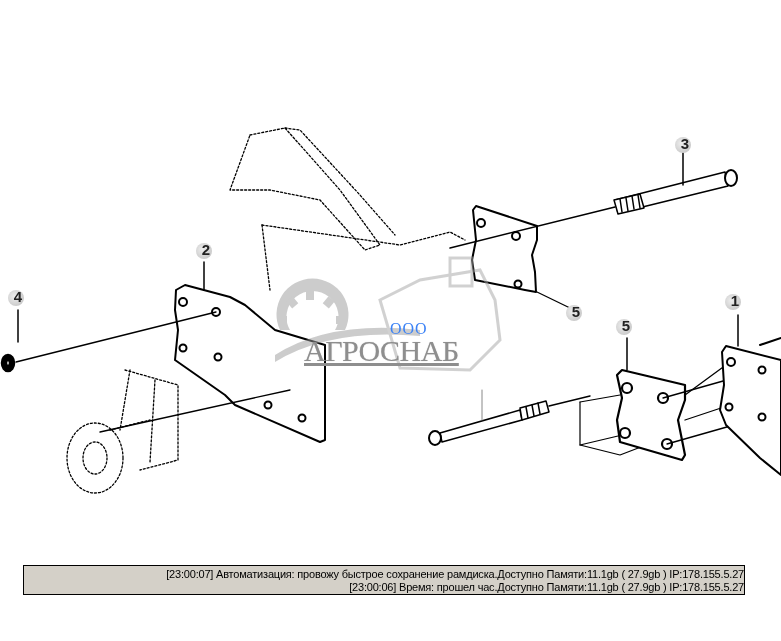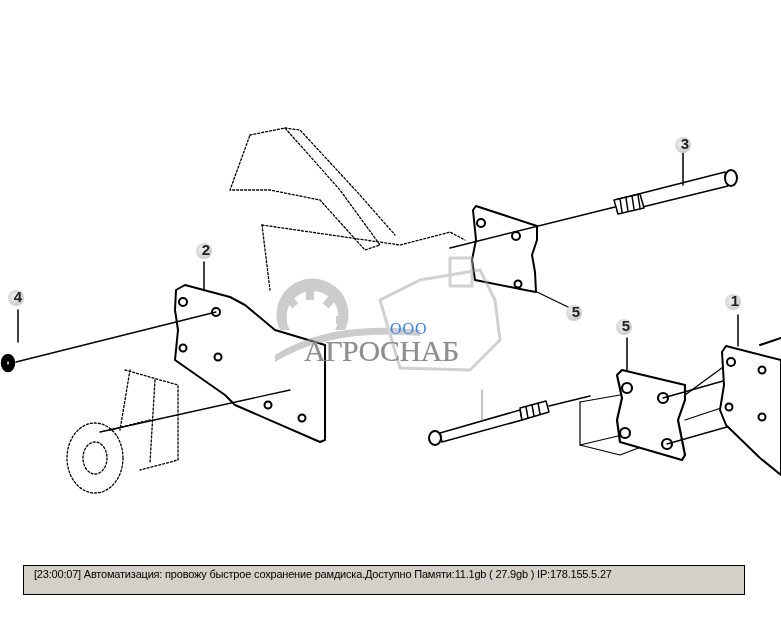--- a/index.html
+++ b/index.html
@@ -17,25 +17,26 @@
     }
     .callout span { position: relative; left: 2px; top: -1px; }
     .wm-ooo {
       position: absolute; left: 390px; top: 320px;
       font: 16px "Liberation Serif", serif; color: #3b82f6; letter-spacing: 1px;
     }
     .wm-name {
       position: absolute; left: 304px; top: 334px;
       font: 30px "Liberation Serif", serif; color: #8e8e8e; letter-spacing: -0.5px;
       text-shadow: 0 0 1px #bbb;
+      text-decoration: underline;
     }
     .log-box {
       position: absolute; left: 23px; top: 565px; width: 722px; height: 30px;
       background: #d4d0c8; border: 1px solid #000;
-      box-sizing: border-box; padding: 2px 0 0 10px;
+      box-sizing: border-box; padding: 2px 0 0 10px; text-align: right;
     }
     .log-line {
       font: 11px "Liberation Sans", sans-serif; color: #000; line-height: 13px;
       white-space: nowrap; letter-spacing: -0.2px;
     }
   </style>
 </head>
 <body>
 
 <svg id="diagram" viewBox="0 0 781 560" xmlns="http://www.w3.org/2000/svg">
@@ -159,13 +160,17 @@
 <div class="callout" style="left:675px; top:137px;"><span>3</span></div>
 <div class="callout" style="left:8px; top:290px;"><span>4</span></div>
 <div class="callout" style="left:566px; top:305px;"><span>5</span></div>
 <div class="callout" style="left:616px; top:319px;"><span>5</span></div>
 
 <div class="log-box">
   <div class="log-line">
     <span>[23:00:07]</span>
     <span>Автоматизация: провожу быстрое сохранение рамдиска.Доступно Памяти:11.1gb  ( 27.9gb ) IP:178.155.5.27</span>
   </div>
+  <div class="log-line">
+    <span>[23:00:06]</span>
+    <span>Время: прошел час.Доступно Памяти:11.1gb  ( 27.9gb ) IP:178.155.5.27</span>
+  </div>
 </div>
 
 </body></html>

